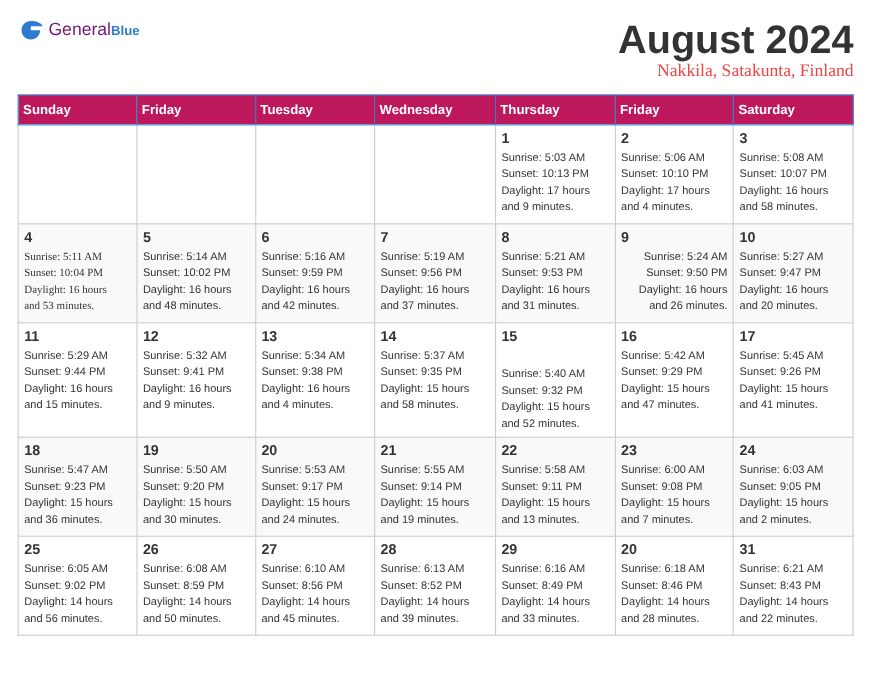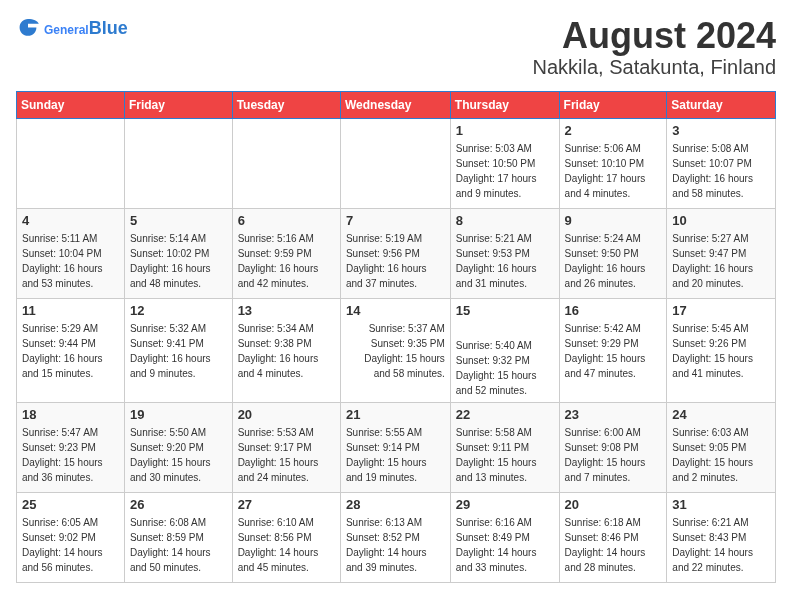--- a/index.html
+++ b/index.html
@@ -15,53 +15,54 @@
       justify-content: space-between;
       align-items: flex-start;
       margin-bottom: 12px;
     }
     .logo {
       display: flex;
       align-items: center;
       gap: 4px;
     }
     .logo-text-general {
+      font-size: 16px;
+      font-weight: normal;
+      color: #701a75;
+    }
+    .logo-text-blue {
       font-size: 12px;
-      font-weight: bold;
-      color: #3b82f6;
-    }
-    .logo-text-blue {
-      font-size: 18px;
       font-weight: bold;
       color: #2e7bcf;
     }
     .logo-icon {
       width: 24px;
       height: 24px;
     }
     .title-block {
       text-align: right;
     }
     .main-title {
       font-size: 36px;
       font-weight: bold;
       color: #333;
       line-height: 1.1;
     }
     .subtitle {
-      font-size: 20px;
-      color: #404040;
+      font-size: 16px;
+      color: #ef4444;
+      font-family: Liberation Serif, serif;
     }
     table {
       width: 100%;
       border-collapse: collapse;
       font-size: 11px;
     }
     thead tr {
-      background-color: #ef4444;
+      background-color: #be185d;
       color: #fff;
     }
     thead th {
       padding: 6px 4px;
       text-align: left;
       font-size: 12px;
       font-weight: bold;
       border: 1px solid #2e7bcf;
     }
     tbody tr {
@@ -128,21 +129,21 @@
   </thead>
   <tbody id="calendar-body">
   <tr>
         <td class="empty-cell"></td>
         <td class="empty-cell"></td>
         <td class="empty-cell"></td>
         <td class="empty-cell"></td>
         <td>
           <span class="day-num">1</span>
           <div class="day-info" style="white-space: pre-line;">Sunrise: 5:03 AM
-Sunset: 10:50 PM
+Sunset: 10:13 PM
 Daylight: 17 hours
 and 9 minutes.</div>
         </td>
         <td>
           <span class="day-num">2</span>
           <div class="day-info" style="white-space: pre-line;">Sunrise: 5:06 AM
 Sunset: 10:10 PM
 Daylight: 17 hours
 and 4 minutes.</div>
         </td>
@@ -150,21 +151,21 @@
           <span class="day-num">3</span>
           <div class="day-info" style="white-space: pre-line;">Sunrise: 5:08 AM
 Sunset: 10:07 PM
 Daylight: 16 hours
 and 58 minutes.</div>
         </td>
       </tr>
       <tr>
         <td>
           <span class="day-num">4</span>
-          <div class="day-info" style="white-space: pre-line;">Sunrise: 5:11 AM
+          <div class="day-info" style="white-space: pre-line; font-family: Liberation Serif, serif;">Sunrise: 5:11 AM
 Sunset: 10:04 PM
 Daylight: 16 hours
 and 53 minutes.</div>
         </td>
         <td>
           <span class="day-num">5</span>
           <div class="day-info" style="white-space: pre-line;">Sunrise: 5:14 AM
 Sunset: 10:02 PM
 Daylight: 16 hours
 and 48 minutes.</div>
@@ -185,21 +186,21 @@
         </td>
         <td>
           <span class="day-num">8</span>
           <div class="day-info" style="white-space: pre-line;">Sunrise: 5:21 AM
 Sunset: 9:53 PM
 Daylight: 16 hours
 and 31 minutes.</div>
         </td>
         <td>
           <span class="day-num">9</span>
-          <div class="day-info" style="white-space: pre-line;">Sunrise: 5:24 AM
+          <div class="day-info" style="white-space: pre-line; text-align: right;">Sunrise: 5:24 AM
 Sunset: 9:50 PM
 Daylight: 16 hours
 and 26 minutes.</div>
         </td>
         <td>
           <span class="day-num">10</span>
           <div class="day-info" style="white-space: pre-line;">Sunrise: 5:27 AM
 Sunset: 9:47 PM
 Daylight: 16 hours
 and 20 minutes.</div>
@@ -222,21 +223,21 @@
         </td>
         <td>
           <span class="day-num">13</span>
           <div class="day-info" style="white-space: pre-line;">Sunrise: 5:34 AM
 Sunset: 9:38 PM
 Daylight: 16 hours
 and 4 minutes.</div>
         </td>
         <td>
           <span class="day-num">14</span>
-          <div class="day-info" style="white-space: pre-line; text-align: right;">Sunrise: 5:37 AM
+          <div class="day-info" style="white-space: pre-line;">Sunrise: 5:37 AM
 Sunset: 9:35 PM
 Daylight: 15 hours
 and 58 minutes.</div>
         </td>
         <td>
           <span class="day-num">15</span>
           <div class="day-info" style="white-space: pre-line; margin-top: 20px;">Sunrise: 5:40 AM
 Sunset: 9:32 PM
 Daylight: 15 hours
 and 52 minutes.</div>

